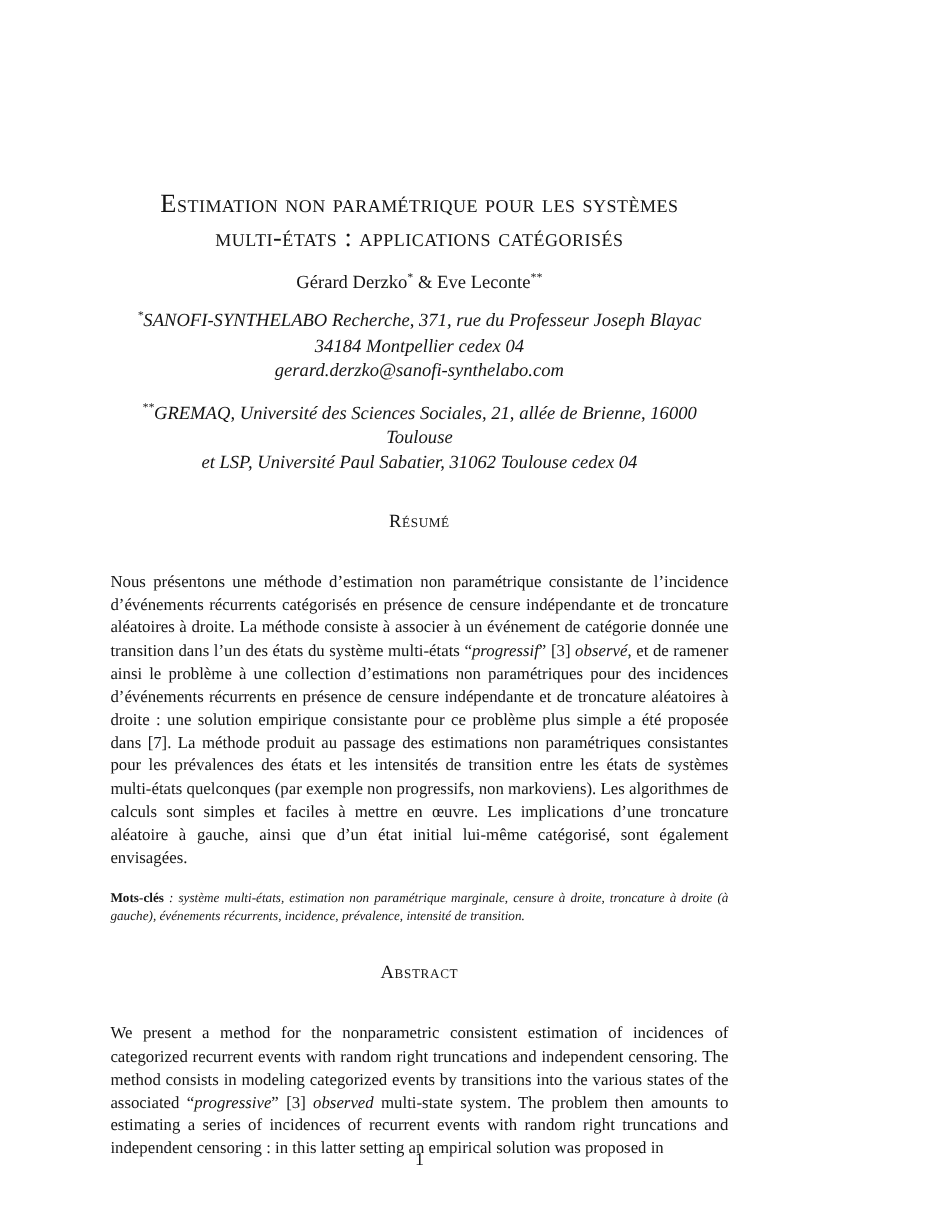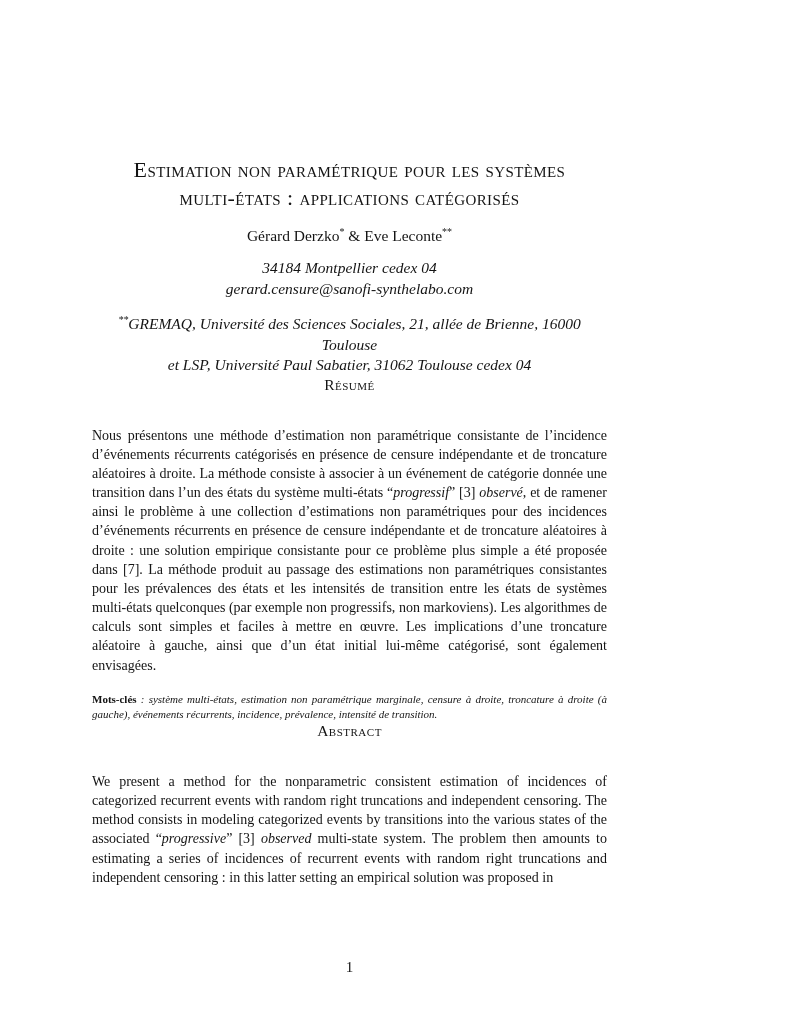--- a/index.html
+++ b/index.html
@@ -37,20 +37,21 @@
   }
   .affiliation {
     margin-top: 13px;
     font-style: italic;
     font-size: 15.5px;
     line-height: 1.32;
     text-align: center;
   }
   .affiliation + .affiliation { margin-top: 15px; }
   .section-heading {
+    margin-top: 30px;
     text-align: center;
     font-variant: small-caps;
     font-weight: normal;
     font-size: 15.5px;
     letter-spacing: 0.5px;
   }
   .body-par {
     margin-top: 32px;
     font-size: 14px;
     line-height: 1.37;
@@ -81,22 +82,23 @@
 
   <header class="title-block">
     <h1 class="paper-title">
       <div>Estimation non paramétrique pour les systèmes</div>
       <div>multi-états : applications catégorisés</div>
     </h1>
 
     <div class="authors-line"><span>Gérard Derzko</span><sup>*</sup><span> &amp; </span><span>Eve Leconte</span><sup>**</sup></div>
 
     <div class="affiliation">
+      <div><sup>*</sup><span>SANOFI-SYNTHELABO Recherche, 371, rue du Professeur Joseph Blayac</span></div>
       <div>34184 Montpellier cedex 04</div>
-      <div>gerard.censure@sanofi-synthelabo.com</div>
+      <div>gerard.derzko@sanofi-synthelabo.com</div>
     </div>
 
     <div class="affiliation">
       <div><sup>**</sup><span>GREMAQ, Université des Sciences Sociales, 21, allée de Brienne, 16000 Toulouse</span></div>
       <div>et LSP, Université Paul Sabatier, 31062 Toulouse cedex 04</div>
     </div>
   </header>
 
   <section lang="fr">
     <h2 class="section-heading">Résumé</h2>

